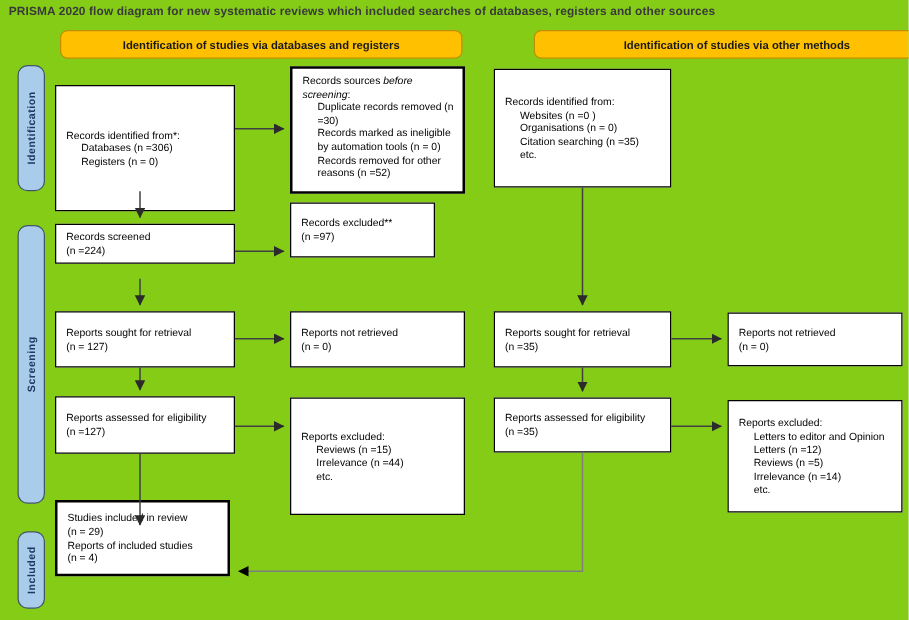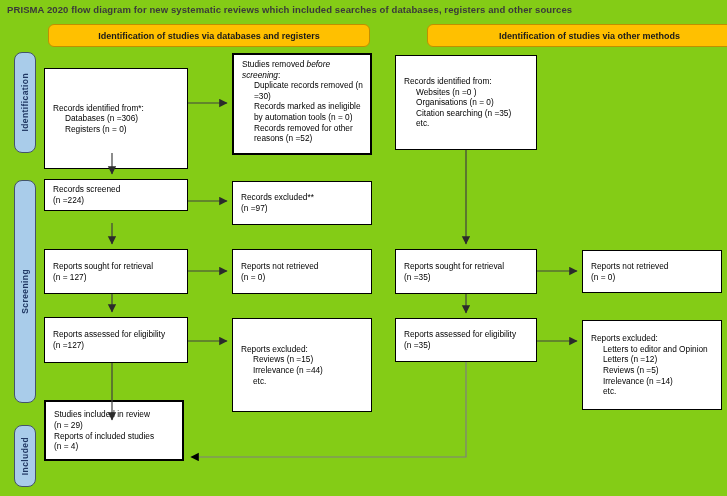--- a/index.html
+++ b/index.html
@@ -101,28 +101,28 @@
     <div class="vcenter">
       <div>Studies included in review</div>
       <div>(n = 29)</div>
       <div>Reports of included studies</div>
       <div>(n = 4)</div>
     </div>
   </div>
 
   <div class="box thick" style="left:232px;top:53px;width:140px;height:102px">
     <div class="vtop">
-      <div><span>Studies removed </span><i>before screening</i><span>:</span></div>
+      <div><span>Records sources </span><i>before screening</i><span>:</span></div>
       <div class="indent">Duplicate records removed (n =30)</div>
       <div class="indent">Records marked as ineligible by automation tools (n = 0)</div>
       <div class="indent">Records removed for other reasons (n =52)</div>
     </div>
   </div>
 
-  <div class="box" style="left:232px;top:181px;width:140px;height:44px">
+  <div class="box" style="left:232px;top:162px;width:116px;height:44px">
     <div class="vcenter">
       <div>Records excluded**</div>
       <div>(n =97)</div>
     </div>
   </div>
 
   <div class="box" style="left:232px;top:249px;width:140px;height:45px">
     <div class="vcenter">
       <div>Reports not retrieved</div>
       <div>(n = 0)</div>

